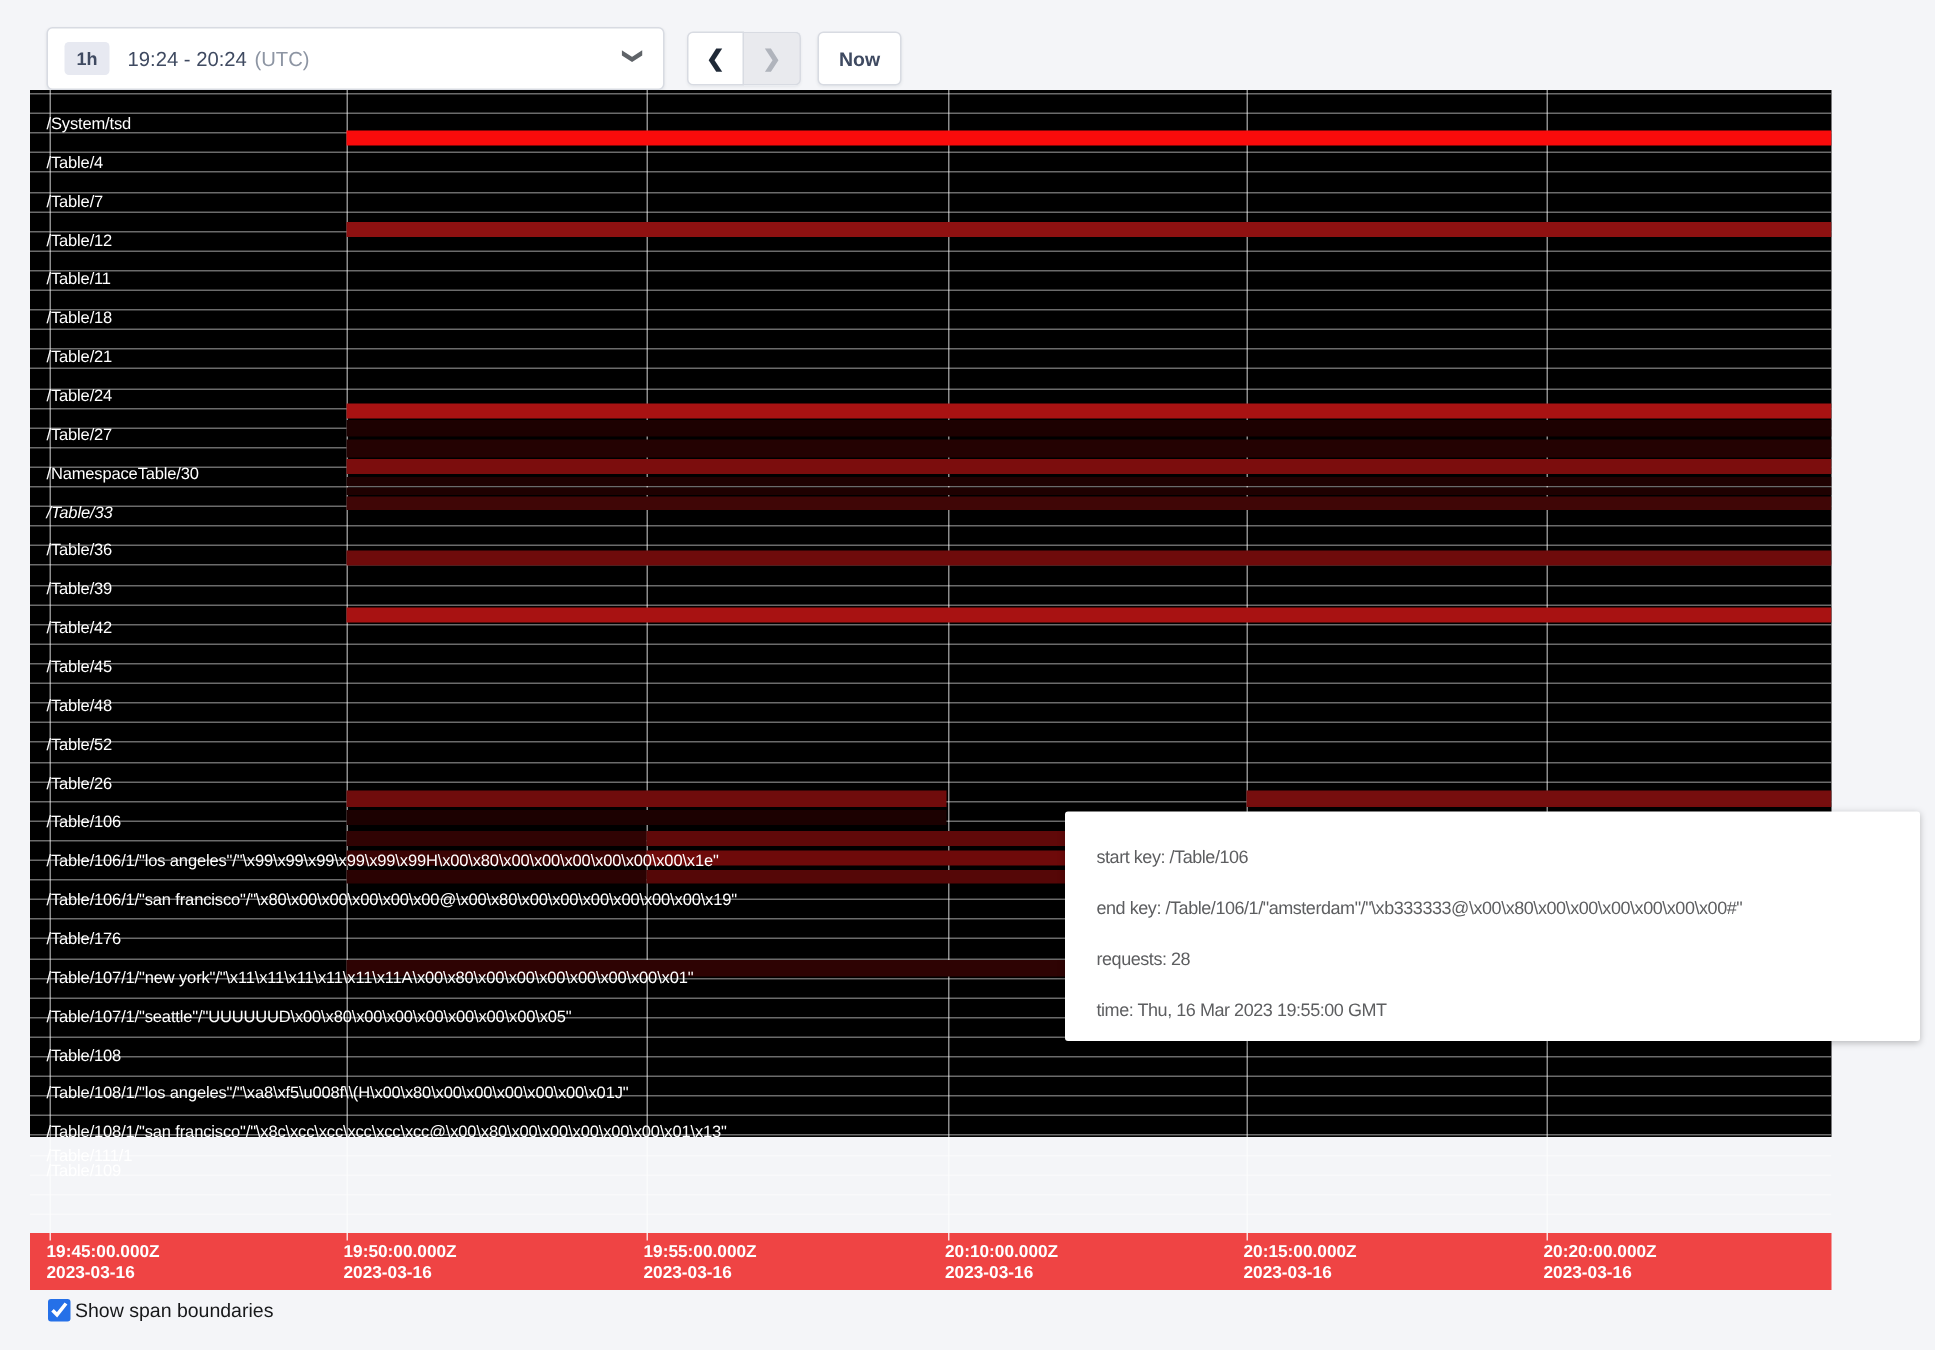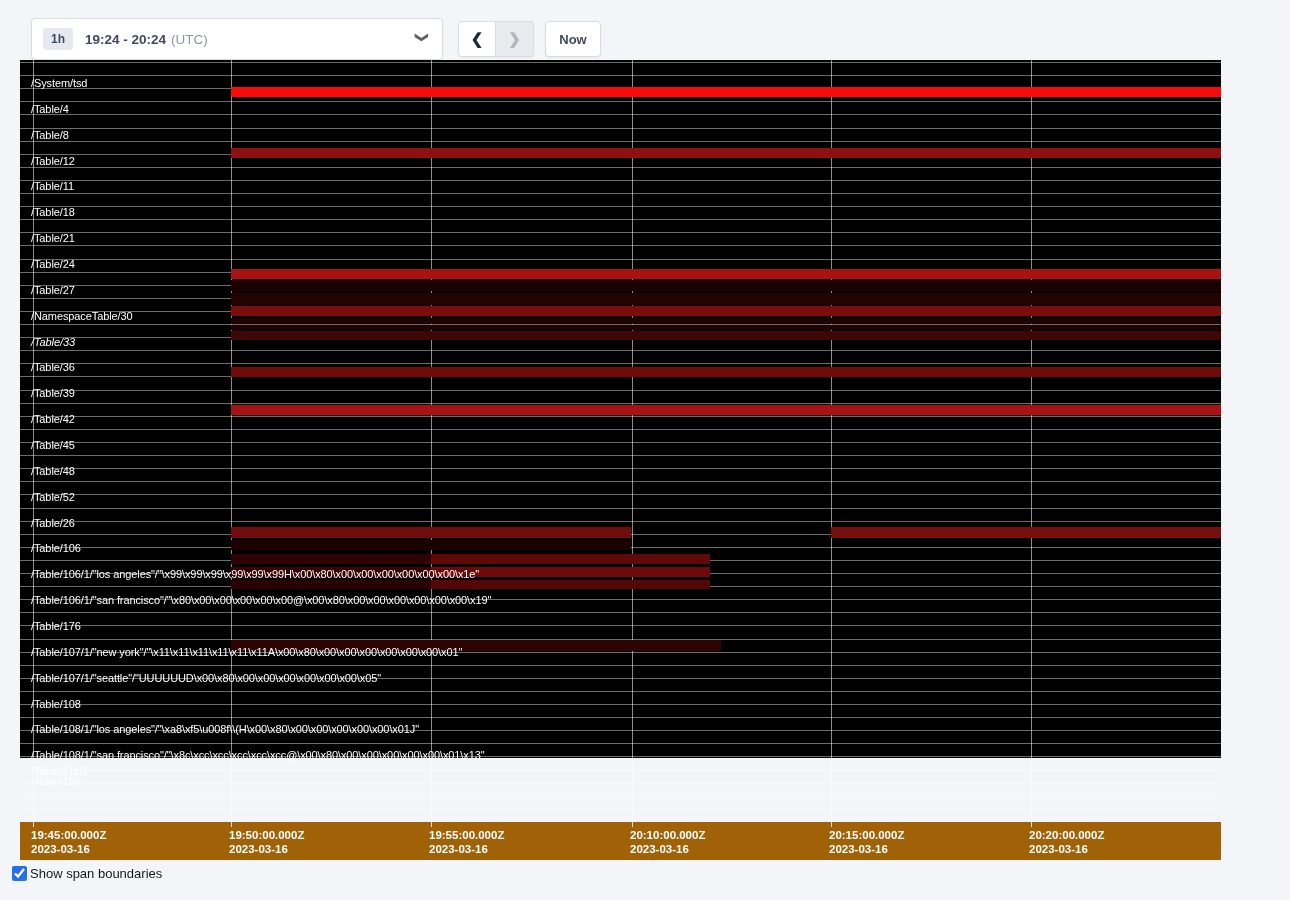--- a/index.html
+++ b/index.html
@@ -6,52 +6,52 @@
   body{width:1290px;height:900px;background:#f4f5f8;font-family:"Liberation Sans",sans-serif;}
   #app{position:relative;width:1290px;height:900px;overflow:hidden;border-radius:29px;}
 
   
   .toolbar{position:absolute;left:0;top:0;width:1290px;height:60px;}
   .time-dropdown{position:absolute;left:31px;top:18px;width:410px;height:40px;background:#fff;
     border:1px solid #d8dbe2;border-radius:4px;box-shadow:0 1px 2px rgba(40,50,70,.07);
     display:flex;align-items:center;cursor:pointer;}
   .range-badge{margin-left:11px;background:#e7e9f1;color:#3f4a61;font-weight:700;font-size:12px;
     padding:4px 8px;border-radius:3px;}
-  .range-text{margin-left:12px;font-size:13.5px;font-weight:700;color:#3f4a61;}
+  .range-text{margin-left:12px;font-size:13.5px;font-weight:400;color:#3f4a61;}
   .range-suffix{margin-left:5px;font-size:13.5px;color:#8d95a3;}
   .dd-chevron{position:absolute;right:14px;top:11px;color:#5f6368;font-size:13px;transform:rotate(90deg);font-weight:700;}
   .nav-group{position:absolute;left:458px;top:21px;height:36px;display:flex;border-radius:4px;
     box-shadow:0 1px 2px rgba(40,50,70,.07);}
   .nav-btn{width:38px;height:36px;box-sizing:border-box;display:flex;align-items:center;justify-content:center;
     font-size:15px;font-weight:700;}
   .nav-prev{background:#fff;border:1px solid #d8dbe2;border-radius:4px 0 0 4px;color:#1f2937;cursor:pointer;}
   .nav-next{background:#e9eaee;border:1px solid #d8dbe2;border-left:none;border-radius:0 4px 4px 0;color:#b0b4bc;}
   .now-btn{position:absolute;left:545px;top:21px;width:56px;height:36px;box-sizing:border-box;background:#fff;
     border:1px solid #d8dbe2;border-radius:4px;box-shadow:0 1px 2px rgba(40,50,70,.07);
     font-size:13px;font-weight:700;color:#3f4a61;display:flex;align-items:center;justify-content:center;cursor:pointer;}
 
   
   .heatmap{position:absolute;left:20px;top:60px;width:1201px;height:698px;background:#000;}
   .plot{position:absolute;left:0;top:0;width:1201px;height:762px;overflow:hidden;}
   .hline{position:absolute;left:0;width:1201px;height:1px;background:rgba(255,255,255,.42);}
   .vline{position:absolute;top:0;width:1px;height:762px;background:rgba(255,255,255,.55);}
   .band{position:absolute;}
   .row-label{position:absolute;left:11px;transform:translateY(-50%);color:#fff;font-size:11px;
     white-space:nowrap;letter-spacing:-0.1px;}
-  .axis{position:absolute;left:0;top:762px;width:1201px;height:38px;background:#a16207;}
+  .axis{position:absolute;left:0;top:762px;width:1201px;height:38px;background:#ef4444;}
   .tickmark{position:absolute;top:0;width:1px;height:5px;background:rgba(255,255,255,.8);}
   .tick-label{position:absolute;top:6px;color:#fff;font-size:11.5px;font-weight:700;line-height:14px;white-space:nowrap;}
 
   
   .tooltip{position:absolute;left:710px;top:541px;width:570px;height:153px;background:#fff;border-radius:2px;
     box-shadow:0 1px 5px rgba(0,0,0,.25);z-index:20;box-sizing:border-box;padding:13px 8px 0 21px;}
   .tooltip-line{display:block;color:#5d5e60;font-size:12px;letter-spacing:-0.3px;line-height:34px;white-space:nowrap;}
 
   
-  .footer{position:absolute;left:12px;top:866px;display:flex;align-items:flex-start;}
+  .footer{position:absolute;left:32px;top:866px;display:flex;align-items:flex-start;}
   .footer input{width:15px;height:15px;margin:0;accent-color:#2570e8;}
   .footer-label{font-size:13px;color:#17181a;margin-left:3px;}
 </style>
 </head>
 <body>
 
 <div id="app">
 
   <div class="toolbar">
     <div class="time-dropdown">
@@ -154,21 +154,21 @@
         <div class="band" style="top: 480px; left: 211px; width: 400px; height: 10px; background: rgb(28, 1, 1);"></div>
         <div class="band" style="top: 493.5px; left: 211px; width: 200px; height: 10px; background: rgb(48, 3, 3);"></div>
         <div class="band" style="top: 493.5px; left: 411px; width: 279px; height: 10px; background: rgb(96, 9, 9);"></div>
         <div class="band" style="top: 506.5px; left: 211px; width: 200px; height: 10px; background: rgb(58, 4, 4);"></div>
         <div class="band" style="top: 506.5px; left: 411px; width: 279px; height: 10px; background: rgb(110, 10, 10);"></div>
         <div class="band" style="top: 519.5px; left: 211px; width: 200px; height: 9px; background: rgb(42, 2, 2);"></div>
         <div class="band" style="top: 519.5px; left: 411px; width: 279px; height: 9px; background: rgb(85, 7, 7);"></div>
         <div class="band" style="top: 580px; left: 211px; width: 490px; height: 11px; background: rgb(46, 3, 3);"></div>
         <div class="row-label" style="top: 23px;">/System/tsd</div>
         <div class="row-label" style="top: 48.857px;">/Table/4</div>
-        <div class="row-label" style="top: 74.714px;">/Table/8</div>
+        <div class="row-label" style="top: 74.714px;">/Table/7</div>
         <div class="row-label" style="top: 100.571px;">/Table/12</div>
         <div class="row-label" style="top: 126.428px;">/Table/11</div>
         <div class="row-label" style="top: 152.285px;">/Table/18</div>
         <div class="row-label" style="top: 178.142px;">/Table/21</div>
         <div class="row-label" style="top: 203.999px;">/Table/24</div>
         <div class="row-label" style="top: 229.856px;">/Table/27</div>
         <div class="row-label" style="top: 255.713px;">/NamespaceTable/30</div>
         <div class="row-label" style="top: 281.57px; font-style: italic;">/Table/33</div>
         <div class="row-label" style="top: 307.427px;">/Table/36</div>
         <div class="row-label" style="top: 333.284px;">/Table/39</div>
@@ -216,19 +216,25 @@
           <div>2023-03-16</div>
         </div>
         <div class="tickmark" style="left: 1011px;"></div>
         <div class="tick-label" style="left: 1009px;">
           <div>20:20:00.000Z</div>
           <div>2023-03-16</div>
         </div>
       </div>
   </div>
 
+  <div class="tooltip">
+    <span class="tooltip-line">start key: /Table/106</span>
+    <span class="tooltip-line">end key: /Table/106/1/"amsterdam"/"\xb333333@\x00\x80\x00\x00\x00\x00\x00\x00#"</span>
+    <span class="tooltip-line">requests: 28</span>
+    <span class="tooltip-line">time: Thu, 16 Mar 2023 19:55:00 GMT</span>
+  </div>
 
   <div class="footer">
     <input type="checkbox" checked="" style="">
     <span class="footer-label">Show span boundaries</span>
   </div>
 
 </div>
 
 </body></html>

